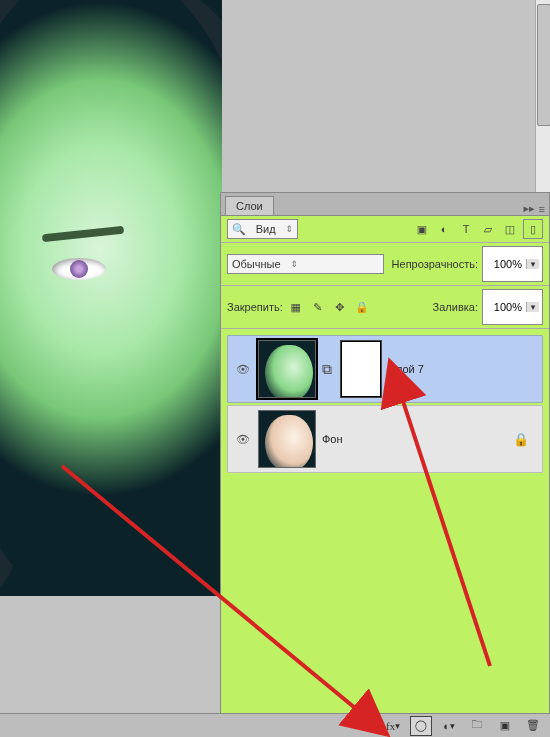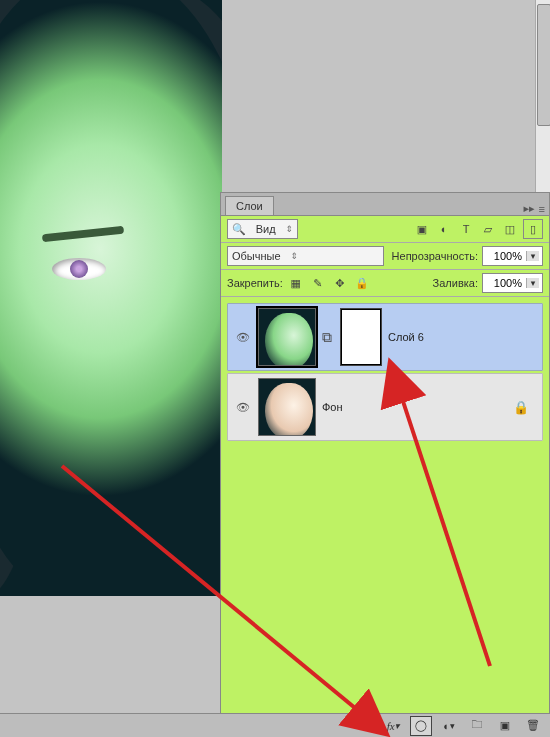--- a/index.html
+++ b/index.html
@@ -15,21 +15,21 @@
 .tabbar{height:22px;display:flex;align-items:flex-end;background:#b5b5b5;border-bottom:1px solid #888}
 .tab{padding:3px 10px;background:#ccc;border:1px solid #888;border-bottom:none;margin-left:4px;font-size:11px}
 .tabactions{margin-left:auto;display:flex;align-items:center;gap:4px;padding-right:4px;color:#555}
 .tabactions span{cursor:pointer}
 .row{display:flex;align-items:center;padding:3px 6px;gap:4px}
 .row.brd{border-bottom:1px solid #aaa}
 .select{display:inline-flex;align-items:center;height:18px;background:#f4f4f4;border:1px solid #888;padding:0 4px;font-size:11px;gap:10px}
 .select .arr{font-size:9px;opacity:.7}
 .spacer{flex:1}
 .iconbtn{width:18px;height:18px;display:inline-flex;align-items:center;justify-content:center;color:#444}
-.numfield{display:inline-flex;align-items:center;height:18px;border:1px solid #888;background:#fff;padding:0 3px}
+.numfield{display:inline-flex;align-items:center;height:18px;border:1px solid #888;background:#fff;padding:8px 3px}
 .numfield input{width:34px;border:none;text-align:right;font-size:11px;background:transparent}
 .numfield .drop{width:12px;text-align:center;font-size:9px;background:#e0e0e0;margin-left:2px;border-left:1px solid #aaa}
 .layers{padding:4px 0}
 .layer{display:flex;align-items:center;gap:6px;padding:4px 6px;border:1px solid #9ab;border-radius:1px;margin:2px 6px}
 .layer.sel{background:#b7cdf2}
 .layer.unsel{background:#e6e6e6;border-color:#bbb}
 .vis{width:18px;height:18px;display:flex;align-items:center;justify-content:center;color:#555}
 .thumb{width:56px;height:56px;border:1px solid #666;background:#0a2228;position:relative;overflow:hidden}
 .thumb.sel{outline:2px solid #000}
 .thumb-face{position:absolute;left:6px;top:4px;width:48px;height:56px;border-radius:50%/55%}
@@ -117,40 +117,40 @@
 
   <div class="layers">
 
     <div class="layer sel">
       <span class="vis">👁</span>
       <div class="thumb sel">
         <div class="thumb-face tf-green"></div>
       </div>
       <span class="link">⧉</span>
       <div class="mask"></div>
-      <span class="layername">Слой 6</span>
+      <span class="layername">Слой 7</span>
     </div>
 
     <div class="layer unsel">
       <span class="vis">👁</span>
       <div class="thumb">
         <div class="thumb-face tf-skin"></div>
       </div>
       <span class="layername">Фон</span>
       <span class="lock">🔒</span>
     </div>
 
   </div>
 
 </div>
 
 <div class="bottombar">
   <div class="spacer"></div>
   <span class="tool">⚯</span>
-  <span class="tool" style="font-style:italic;font-family:serif">fx<small>▾</small></span>
+  <span class="tool" style="font-family:serif">fx<small>▾</small></span>
   <span class="tool" style="border:1px solid #444;background:#d6d6d6">◯</span>
   <span class="tool">◐<small>▾</small></span>
   <span class="tool">🗀</span>
   <span class="tool">▣</span>
   <span class="tool">🗑</span>
 </div>
 
 <svg class="arrow-svg" style="left:0;top:0" width="550" height="737">
   <defs>
     <marker id="ah" markerWidth="14" markerHeight="14" refX="6" refY="6" orient="auto">

